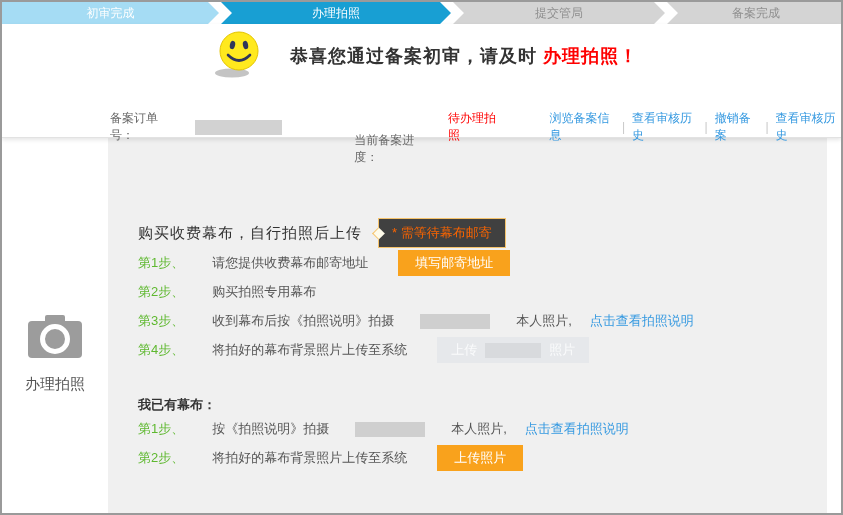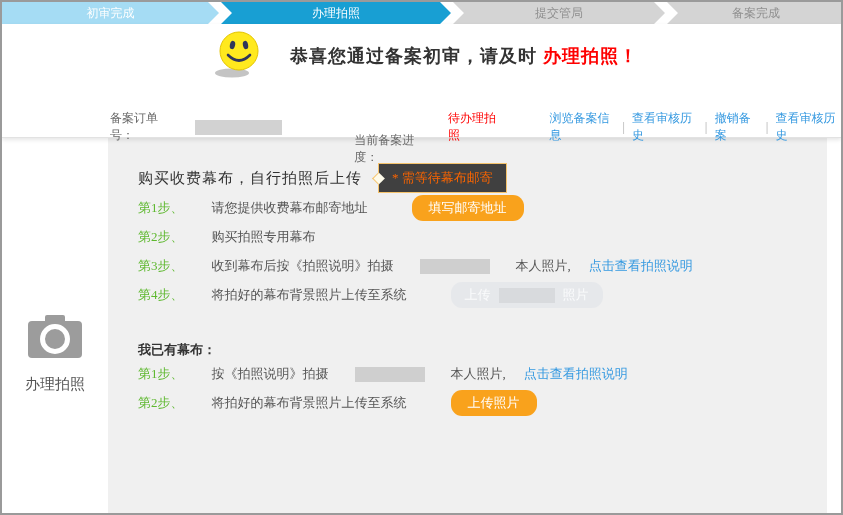--- a/index.html
+++ b/index.html
@@ -54,22 +54,21 @@
   .info-links a { color: #3599e0; text-decoration: none; cursor: pointer; }
   .pipe { color: #c9c9c9; margin: 0 7px; }
 
   
   .content { display: flex; height: 375px; background: #fff; }
   .sidebar { width: 106px; background: #fff; text-align: center; padding-top: 175px; flex-shrink: 0; }
   .sidebar-label { margin-top: 12px; font-size: 15px; color: #555; }
 
   .panel {
     flex: 1; background: #f0f0f0; margin-right: 14px;
-    padding: 25px 20px 0 30px;
-    font-family: Liberation Serif, serif;
+    padding: 80px 20px 0 30px;
   }
 
   .title-row { display: flex; align-items: center; height: 30px; }
   .panel-title { font-size: 15px; color: #333; letter-spacing: 1px; }
   .badge {
     position: relative; margin-left: 16px;
     background: #404040; border: 1px solid #f5c36c;
     color: #f96400; font-size: 13px;
     padding: 5px 13px; white-space: nowrap;
   }
@@ -84,22 +83,22 @@
   .group-heading { margin-top: 34px; font-size: 13px; font-weight: bold; color: #333; }
   .group-heading.second { margin-top: 32px; }
 
   .step-row { display: flex; align-items: center; height: 28px; font-size: 13px; color: #555; margin-top: 1px; gap: 18px; }
   .step-row:first-of-type { margin-top: 6px; }
   .step-no { color: #5eb82f; margin-right: 10px; white-space: nowrap; }
   .mask-name { width: 70px; margin: 0 8px; background: #cfcfcf; }
   .step-link { color: #3599e0; text-decoration: none; cursor: pointer; }
 
   .btn {
-    margin-left: 26px; height: 26px; padding: 0 17px;
-    border: none; border-radius: 11px;
+    margin-left: 12px; height: 26px; padding: 0 17px;
+    border: none; border-radius: 0;
     background: #f9a21c; color: #fff; font-size: 13px;
     font-family: inherit; cursor: pointer;
     display: inline-flex; align-items: center;
   }
   .btn-disabled {
     background: #e6e8eb; color: #fafbfc; cursor: default;
     padding: 0 14px;
   }
   .btn-disabled .mask-inner { width: 56px; height: 15px; background: #d8dadd; margin: 0 8px; display: inline-block; }
 </style>

